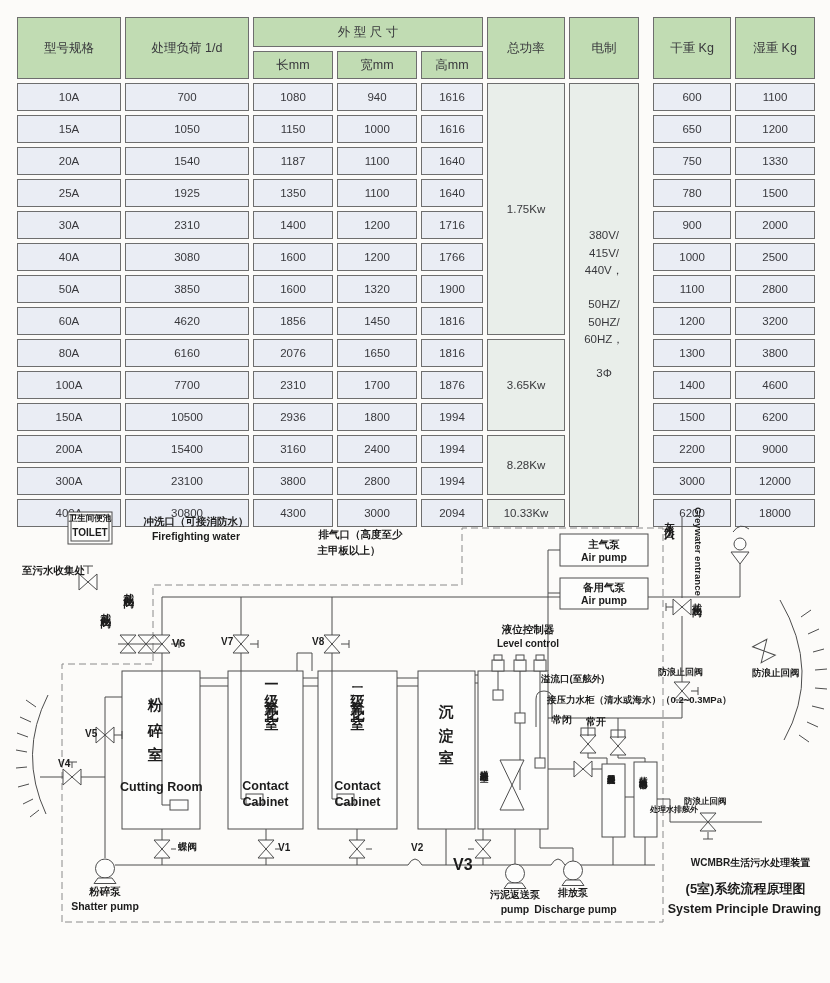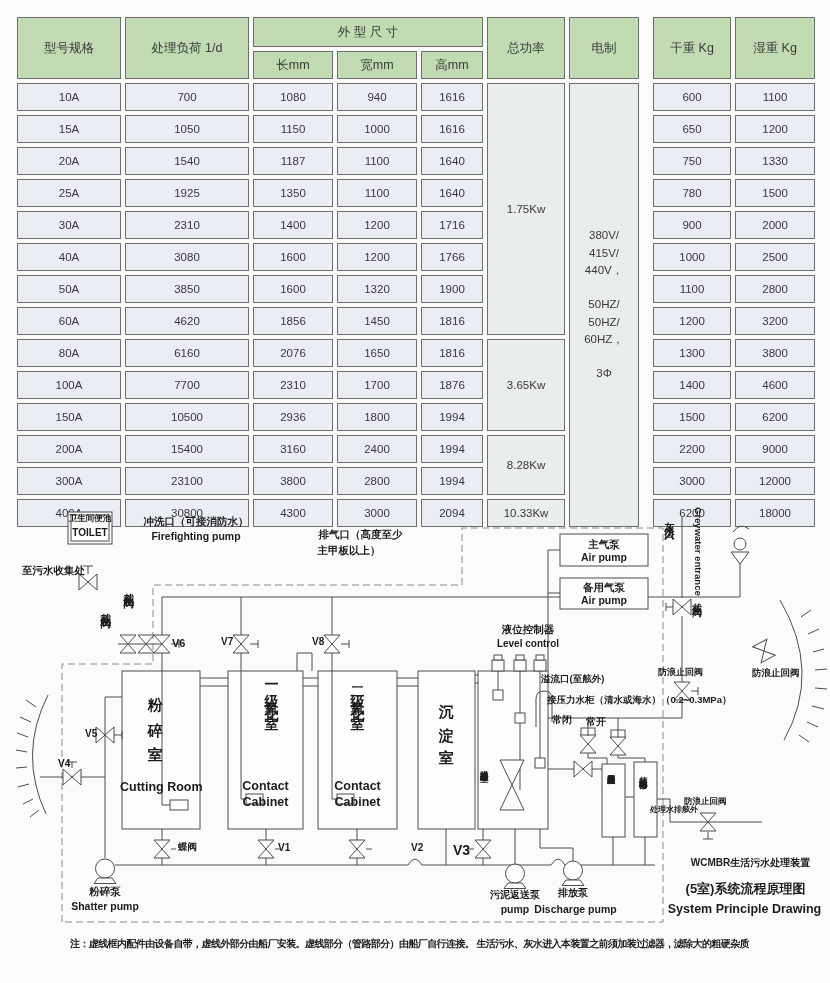--- a/index.html
+++ b/index.html
@@ -430,38 +430,38 @@
         <path d="M815,196 L827,197"></path>
           <path d="M812,214 L824,217"></path>
           <path d="M807,230 L818,235"></path>
           <path d="M799,243 L809,250"></path>
       </g>
     </svg>
 
     <div class="dl c" style="left:68px;top:22px;width:44px;font-size:8.5px;">卫生间便池</div>
     <div class="dl c" style="left:68px;top:35px;width:44px;font-size:10px;">TOILET</div>
     <div class="dl c" style="left:111px;top:23px;width:170px;font-size:10.5px;">冲洗口（可接消防水）</div>
-    <div class="dl c" style="left:111px;top:38px;width:170px;font-size:10.5px;">Firefighting pump</div>
+    <div class="dl c" style="left:111px;top:38px;width:170px;font-size:10.5px;">Firefighting water</div>
     <div class="dl c" style="left:298px;top:36px;width:125px;font-size:10.5px;">排气口（高度至少</div>
     <div class="dl c" style="left:294px;top:52px;width:110px;font-size:10.5px;">主甲板以上）</div>
     <div class="dl" style="left:22px;top:72px;font-size:10.5px;">至污水收集处</div>
 
     <div class="dl vert" style="left:99px;top:112px;font-size:11px;letter-spacing:2px;">截止阀</div>
     <div class="dl vert" style="left:122px;top:92px;font-size:11px;letter-spacing:2px;">截止阀</div>
     <div class="dl vert" style="left:691px;top:103px;font-size:10px;letter-spacing:2px;">截止阀</div>
 
     <div class="dl" style="left:172px;top:145px;font-size:11px;">V6</div>
     <div class="dl" style="left:221px;top:144px;font-size:10px;">V7</div>
     <div class="dl" style="left:312px;top:144px;font-size:10px;">V8</div>
     <div class="dl" style="left:85px;top:236px;font-size:10px;">V5</div>
     <div class="dl" style="left:58px;top:266px;font-size:10px;">V4</div>
     <div class="dl" style="left:178px;top:350px;font-size:9.5px;">蝶阀</div>
     <div class="dl" style="left:278px;top:350px;font-size:10px;">V1</div>
     <div class="dl" style="left:369px;top:350px;font-size:10px;margin-left:42px;">V2</div>
-    <div class="dl" style="left:453px;top:350px;font-size:14px;">V3</div>
+    <div class="dl" style="left:453px;top:364px;font-size:16px;">V3</div>
 
     <div class="dl c" style="left:560px;top:46px;width:88px;font-size:10.5px;">主气泵</div>
     <div class="dl c" style="left:560px;top:59px;width:88px;font-size:10.5px;">Air pump</div>
     <div class="dl c" style="left:560px;top:89px;width:88px;font-size:10.5px;">备用气泵</div>
     <div class="dl c" style="left:560px;top:102px;width:88px;font-size:10.5px;">Air pump</div>
 
     <div class="dl vert" style="left:664px;top:22px;font-size:10.5px;letter-spacing:3px;">灰水入口</div>
     <div class="dl rot90" style="left:703px;top:15px;font-size:9.5px;">Greywater entrance</div>
 
     <div class="dl" style="left:658px;top:175px;font-size:9px;">防浪止回阀</div>
@@ -494,16 +494,15 @@
     <div class="dl c" style="left:58px;top:408px;width:94px;font-size:10.5px;">Shatter pump</div>
     <div class="dl c" style="left:478px;top:397px;width:74px;font-size:10px;">污泥返送泵</div>
     <div class="dl c" style="left:478px;top:411px;width:74px;font-size:10.5px;">pump</div>
     <div class="dl c" style="left:543px;top:395px;width:60px;font-size:10px;">排放泵</div>
     <div class="dl c" style="left:533px;top:411px;width:85px;font-size:10.5px;">Discharge pump</div>
 
     <div class="dl c" style="left:678px;top:365px;width:145px;font-size:10px;">WCMBR生活污水处理装置</div>
     <div class="dl c" style="left:668px;top:390px;width:155px;font-size:13px;">(5室)系统流程原理图</div>
     <div class="dl c" style="left:662px;top:410px;width:165px;font-size:12.5px;">System Principle Drawing</div>
 
-    <div class="dl" style="left:70px;top:446px;font-size:10px;letter-spacing:-0.6px;">注：虚线框内配件由设备自带，虚线外部分由船厂安装。虚线部分（管路部分）由船厂自行连接。 生活污水、灰水进入本装置之前须加装过滤器，滤除大的粗硬杂质</div>
   </div>
 
 </div>
 
 </body></html>

